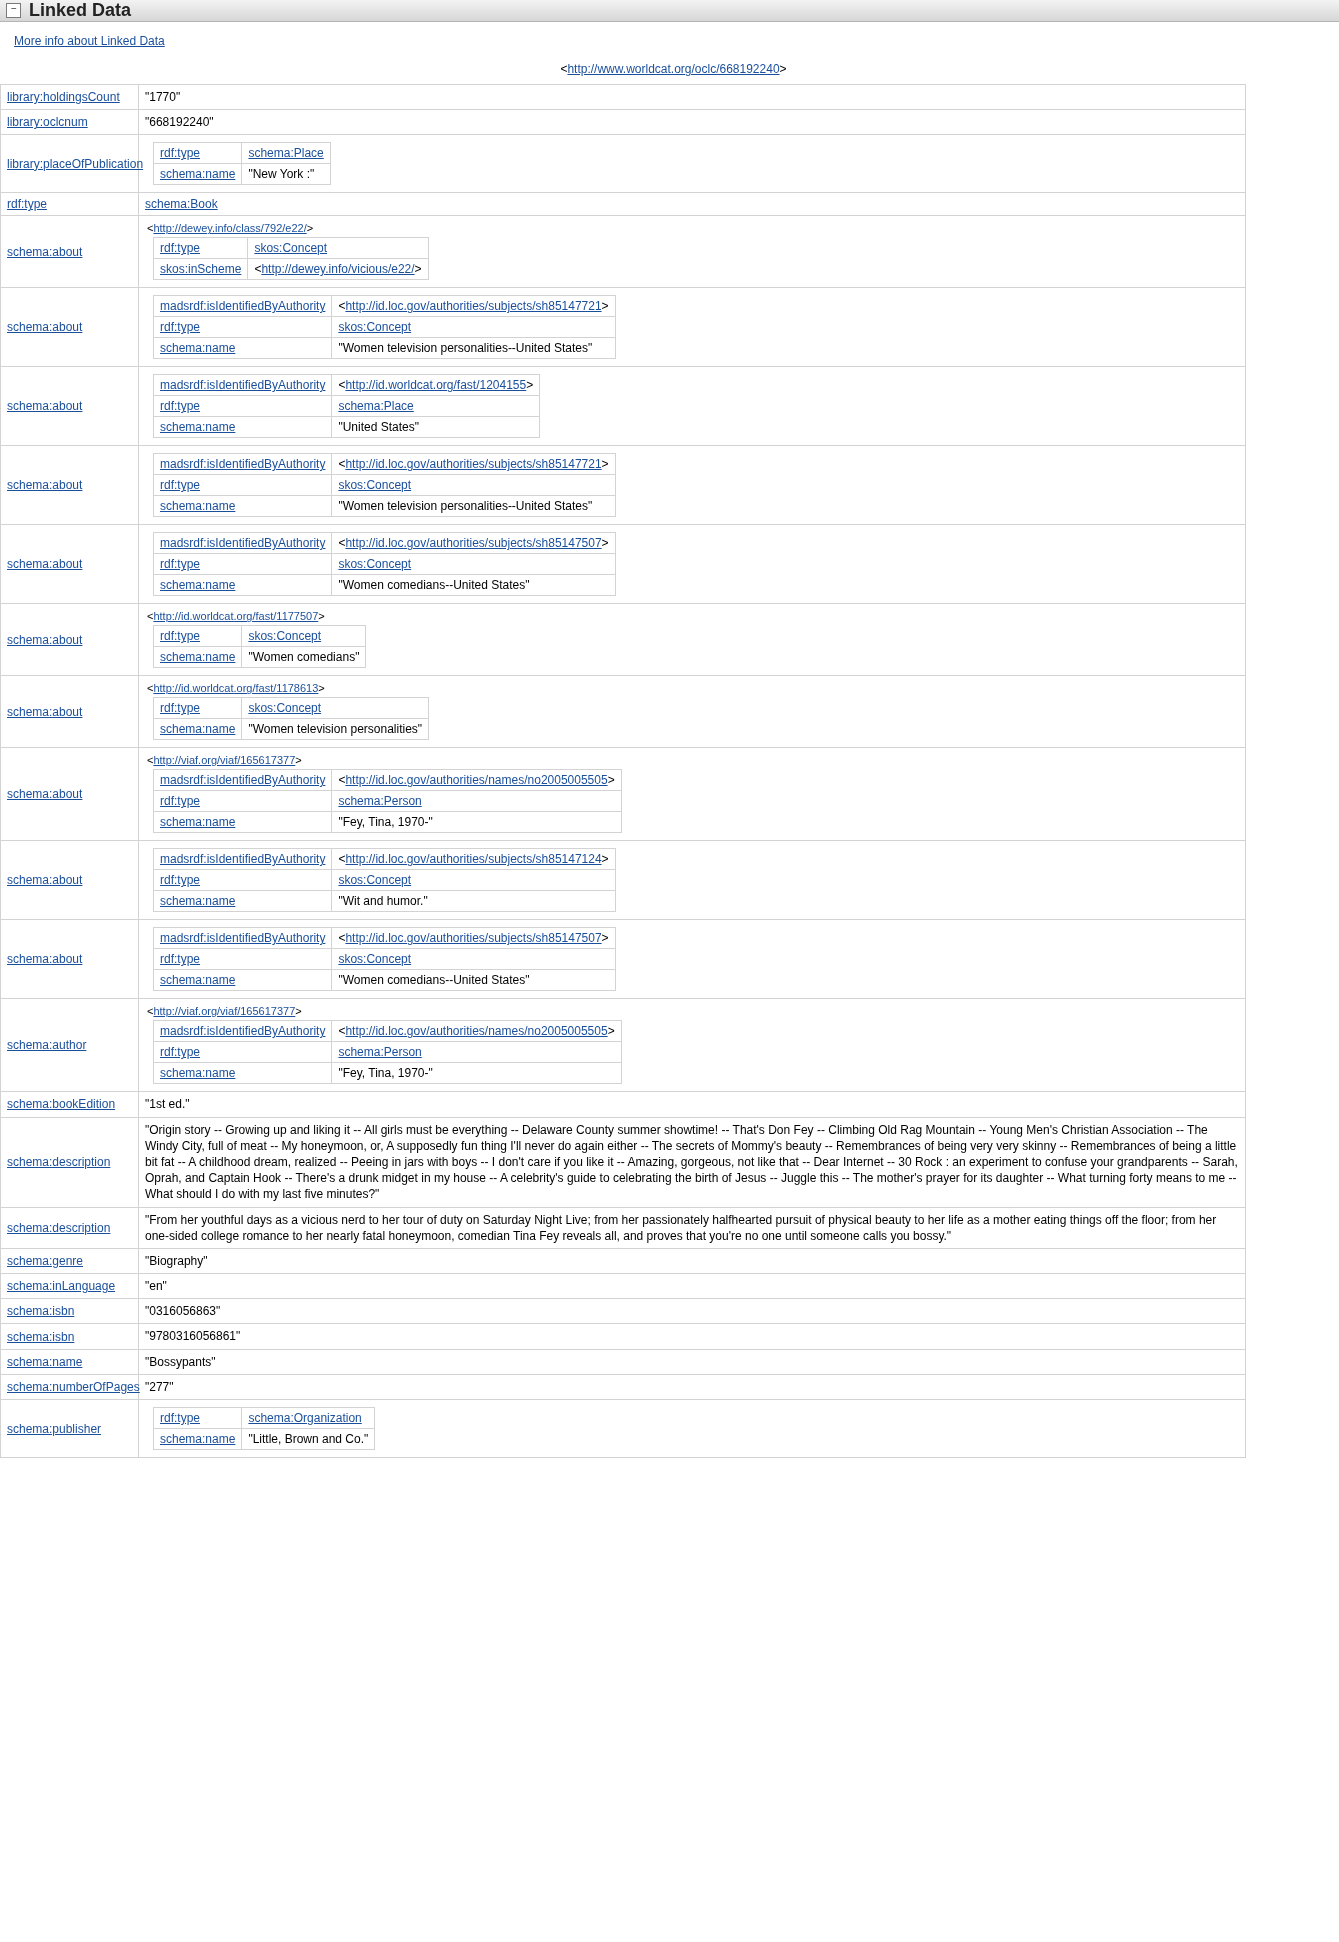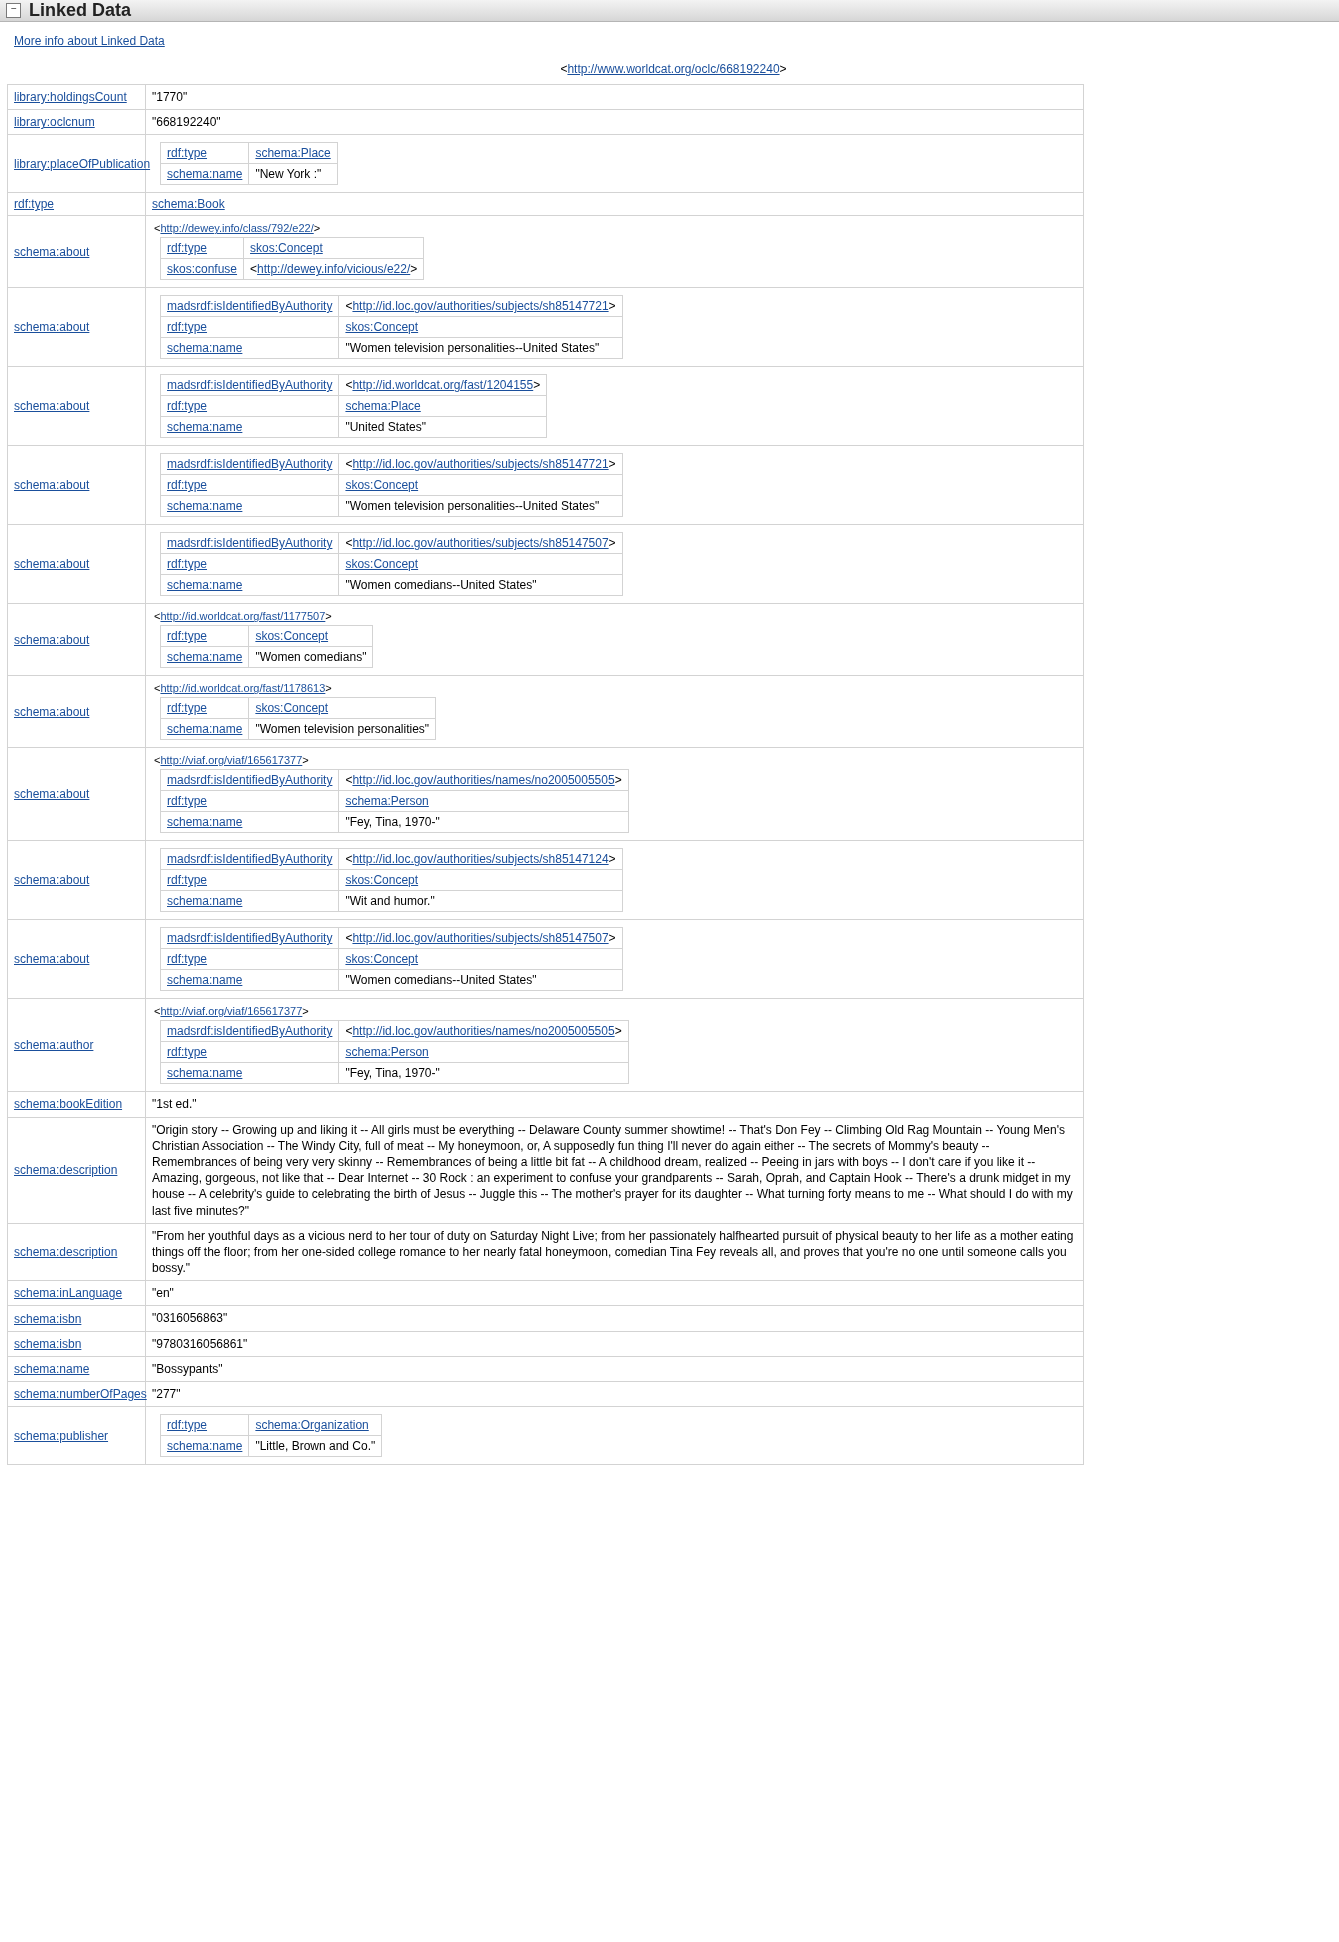--- a/index.html
+++ b/index.html
@@ -53,22 +53,22 @@
     cursor: pointer;
   }
   .subject-line {
     padding: 14px 0 8px 8px;
     font-size: 12px;
     text-align: center;
   }
   
   table.ld {
     border-collapse: collapse;
-    width: 1077px;
-    margin: 0 12px 0 7px;
+    width: 1246px;
+    margin: 0 12px 0 0;
     table-layout: fixed;
   }
   table.ld > tbody > tr > td {
     border: 1px solid #d3d3d3;
     vertical-align: middle;
     padding: 4px 6px;
     font-size: 12px;
   }
   td.pred {
     width: 125px;
@@ -150,21 +150,21 @@
           <td class="pred"><a class="lnk">schema:about</a></td>
           <td class="obj">
             <div class="nested-uri">&lt;<a class="lnk">http://dewey.info/class/792/e22/</a>&gt;</div>
             <table class="inner">
               <tbody>
                 <tr>
                   <td><a class="lnk">rdf:type</a></td>
                   <td><a class="lnk">skos:Concept</a></td>
                 </tr>
                 <tr>
-                  <td><a class="lnk">skos:confuse</a></td>
+                  <td><a class="lnk">skos:inScheme</a></td>
                   <td>&lt;<a class="lnk">http://dewey.info/vicious/e22/</a>&gt;</td>
                 </tr>
               </tbody>
             </table>
           </td>
         </tr>
         <tr>
           <td class="pred"><a class="lnk">schema:about</a></td>
           <td class="obj">
             <table class="inner">
@@ -376,20 +376,24 @@
         </tr>
         <tr>
           <td class="pred"><a class="lnk">schema:description</a></td>
           <td class="obj desc">"Origin story -- Growing up and liking it -- All girls must be everything -- Delaware County summer showtime! -- That's Don Fey -- Climbing Old Rag Mountain -- Young Men's Christian Association -- The Windy City, full of meat -- My honeymoon, or, A supposedly fun thing I'll never do again either -- The secrets of Mommy's beauty -- Remembrances of being very very skinny -- Remembrances of being a little bit fat -- A childhood dream, realized -- Peeing in jars with boys -- I don't care if you like it -- Amazing, gorgeous, not like that -- Dear Internet -- 30 Rock : an experiment to confuse your grandparents -- Sarah, Oprah, and Captain Hook -- There's a drunk midget in my house -- A celebrity's guide to celebrating the birth of Jesus -- Juggle this -- The mother's prayer for its daughter -- What turning forty means to me -- What should I do with my last five minutes?"</td>
         </tr>
         <tr>
           <td class="pred"><a class="lnk">schema:description</a></td>
           <td class="obj desc">"From her youthful days as a vicious nerd to her tour of duty on Saturday Night Live; from her passionately halfhearted pursuit of physical beauty to her life as a mother eating things off the floor; from her one-sided college romance to her nearly fatal honeymoon, comedian Tina Fey reveals all, and proves that you're no one until someone calls you bossy."</td>
         </tr>
         <tr>
+          <td class="pred"><a class="lnk">schema:genre</a></td>
+          <td class="obj desc">"Biography"</td>
+        </tr>
+        <tr>
           <td class="pred"><a class="lnk">schema:inLanguage</a></td>
           <td class="obj desc">"en"</td>
         </tr>
         <tr>
           <td class="pred"><a class="lnk">schema:isbn</a></td>
           <td class="obj desc">"0316056863"</td>
         </tr>
         <tr>
           <td class="pred"><a class="lnk">schema:isbn</a></td>
           <td class="obj desc">"9780316056861"</td>

